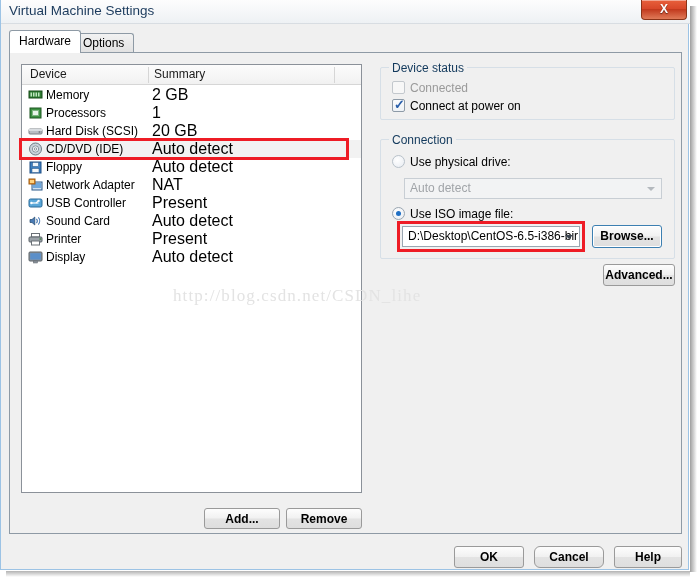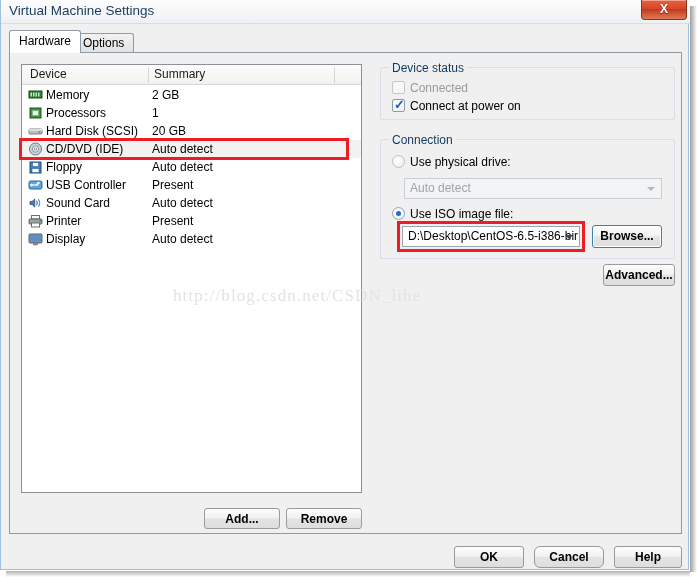--- a/index.html
+++ b/index.html
@@ -165,21 +165,21 @@
     width: 15px; height: 14px;
   }
   .row .dev-name {
     position: absolute;
     left: 24px; top: 0;
     font-size: 12px;
   }
   .row .dev-summary {
     position: absolute;
     left: 130px; top: 0;
-    font-size: 12px;
+    font-size: 16px;
   }
   
   #red-highlight {
     position: absolute;
     left: 18px; top: 138px;
     width: 330px; height: 22px;
     border: 3px solid #ee1c25;
     box-sizing: border-box;
     pointer-events: none;
     z-index: 20;
@@ -426,20 +426,32 @@
           <svg width="15" height="14" viewBox="0 0 15 14">
               <rect x="2" y="2" width="11" height="11" fill="#3d7fc1" stroke="#1e4f84"></rect>
               <rect x="4.5" y="2.5" width="6" height="4" fill="#eef4fa" stroke="#1e4f84" stroke-width="0.5"></rect>
               <rect x="4" y="8.5" width="7" height="4" fill="#f6f8fa" stroke="#1e4f84" stroke-width="0.5"></rect>
             </svg>
         </span>
         <span class="dev-name">Floppy</span>
         <span class="dev-summary">Auto detect</span>
       </div>
 
+      <div class="row">
+        <span class="icon">
+          <svg width="15" height="14" viewBox="0 0 15 14">
+              <rect x="4" y="4" width="10" height="8" fill="#cfe0f0" stroke="#2f5d8c"></rect>
+              <rect x="5" y="5" width="8" height="5" fill="#6fa8dc"></rect>
+              <rect x="1" y="1" width="6" height="5" fill="#e8912c" stroke="#9c5a10"></rect>
+              <rect x="2" y="2" width="4" height="3" fill="#ffd27f"></rect>
+            </svg>
+        </span>
+        <span class="dev-name">Network Adapter</span>
+        <span class="dev-summary">NAT</span>
+      </div>
 
       <div class="row">
         <span class="icon">
           <svg width="15" height="14" viewBox="0 0 15 14">
               <rect x="1" y="3" width="13" height="8" rx="1.5" fill="#5aa7d8" stroke="#2a6a99"></rect>
               <path d="M3.5 7 h7" stroke="#ffffff" stroke-width="1.2" fill="none"></path>
               <circle cx="3.4" cy="7" r="1.2" fill="#ffffff"></circle>
               <path d="M8 7 l2.2 -2.2" stroke="#ffffff" stroke-width="1.1" fill="none"></path>
               <rect x="9.6" y="3.8" width="2" height="2" fill="#ffffff"></rect>
             </svg>

